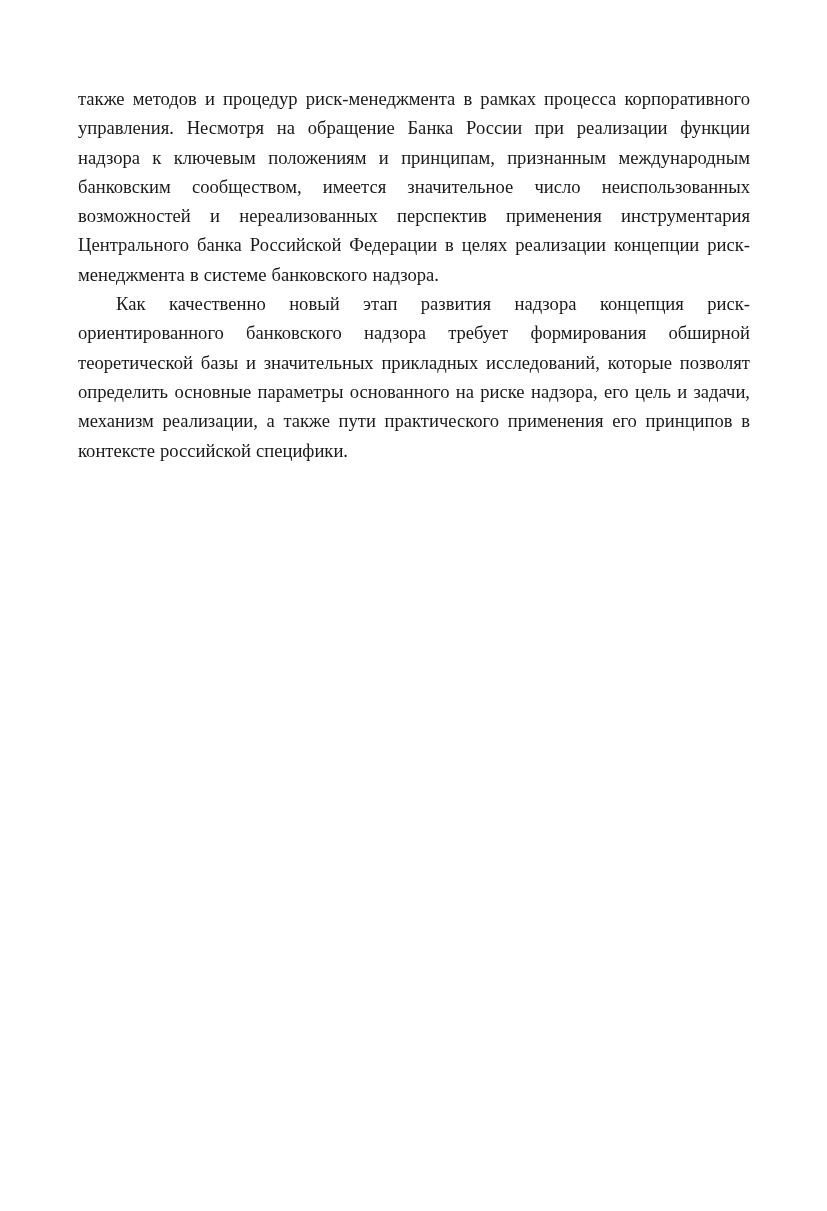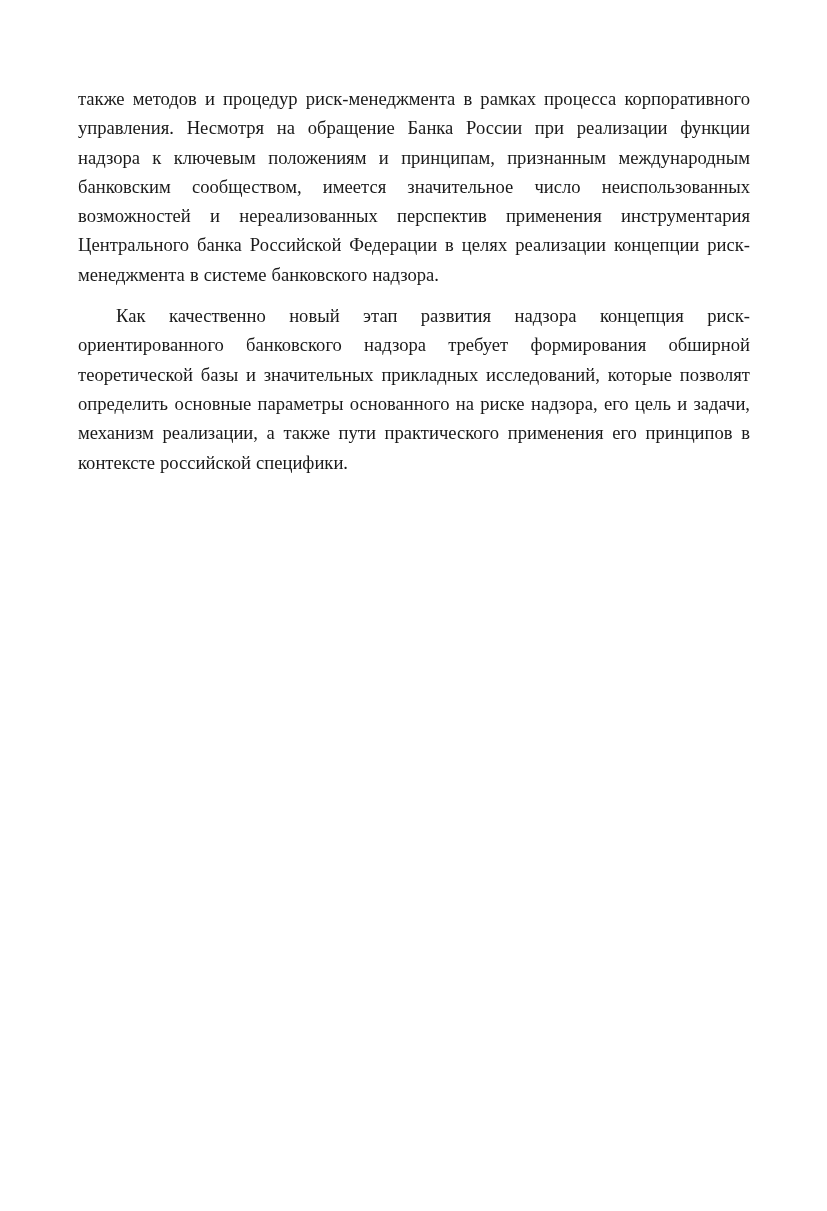--- a/index.html
+++ b/index.html
@@ -27,21 +27,21 @@
     line-height: 29.3px;
     color: #1a1a1a;
     text-align: justify;
     text-align-last: left;
     margin: 0;
     hyphens: manual;
     -webkit-hyphens: manual;
     word-spacing: 0.02em;
   }
   .para + .para {
-    margin-top: 12px;
+    margin-top: 0;
   }
   .para.indent {
     text-indent: 38px;
   }
 </style>
 </head>
 <body>
 
 <div class="page">
   <div class="text-column">

